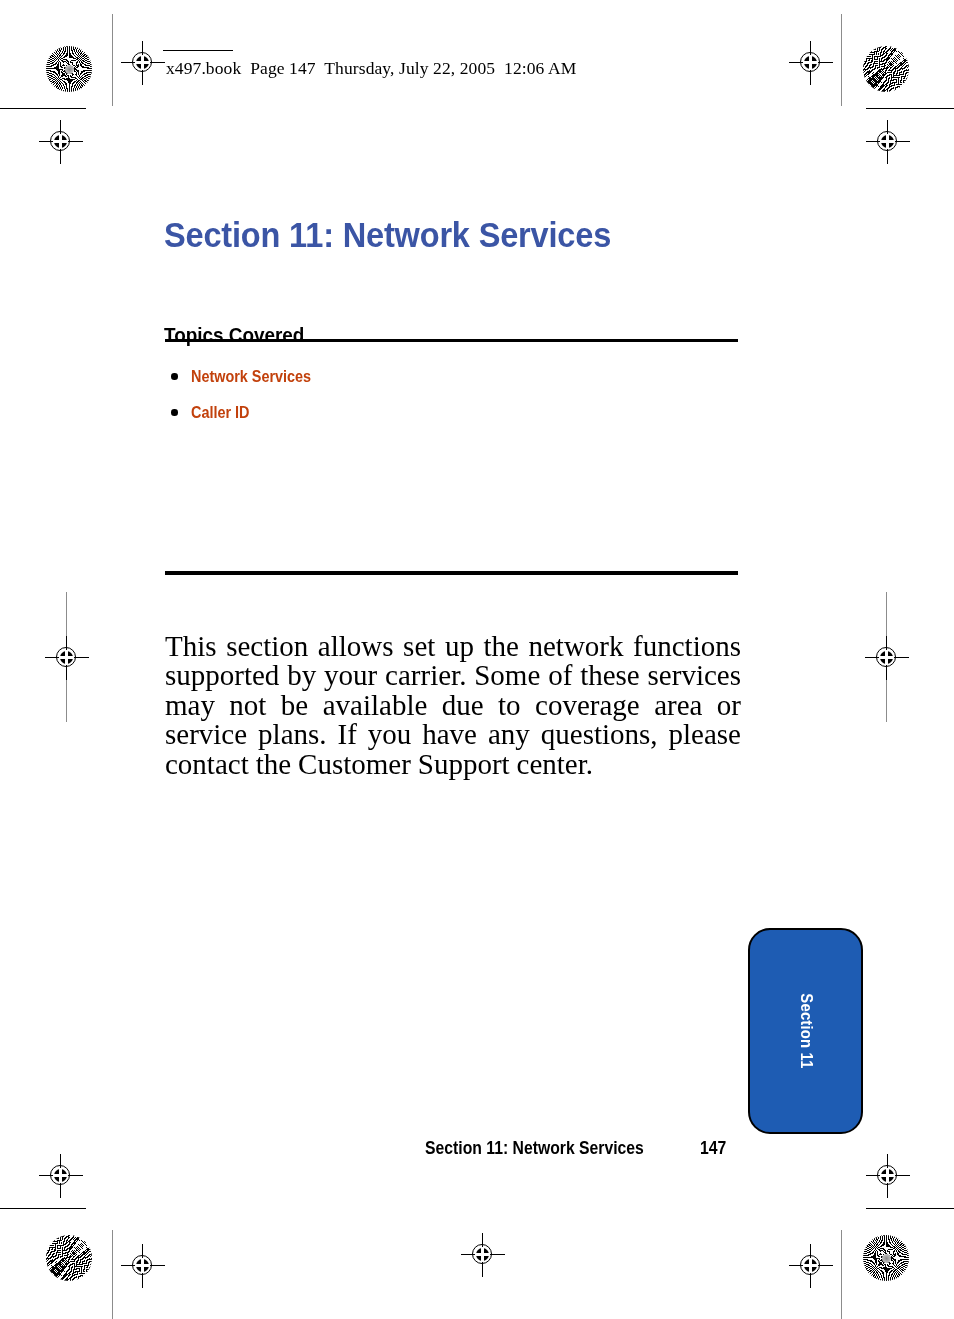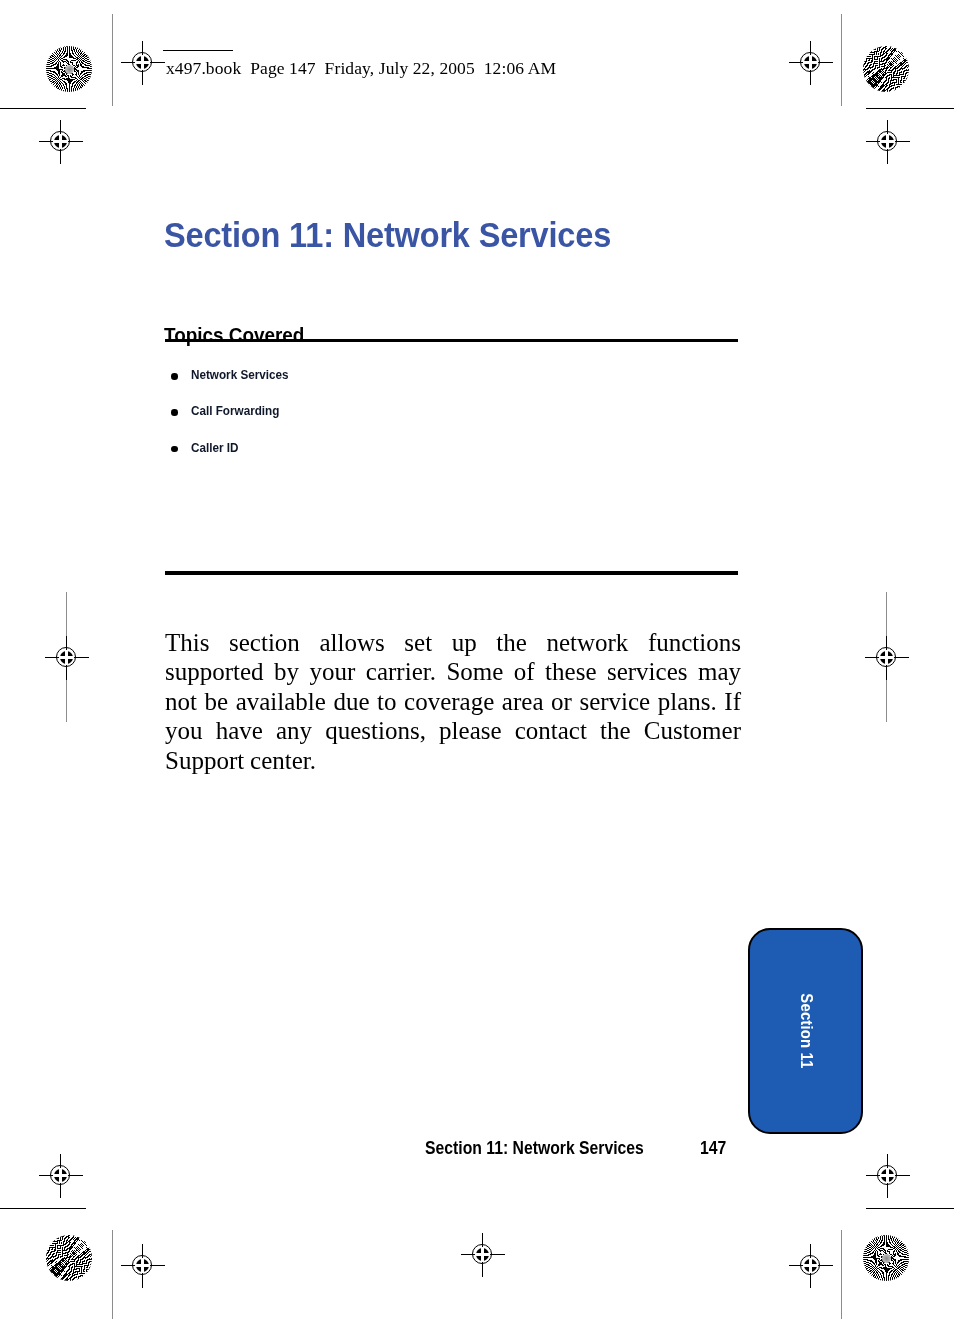--- a/index.html
+++ b/index.html
@@ -175,22 +175,22 @@
     list-style: none;
     margin: 0;
     padding: 0;
   }
   .topic-item {
     position: relative;
     height: 36.4px;
     padding-left: 26px;
     font-family: "Liberation Sans Narrow", "Liberation Sans", sans-serif;
     font-weight: bold;
-    font-size: 13px;
-    color: #0f172a;
+    font-size: 16px;
+    color: #c2410c;
     line-height: 1.1;
   }
   .topic-item .bullet {
     position: absolute;
     left: 6px;
     top: 5px;
     width: 6.5px;
     height: 6.5px;
     background: #000;
     border-radius: 50%;
@@ -201,21 +201,21 @@
     transform-origin: left top;
     white-space: nowrap;
   }
 
   .body-para {
     position: absolute;
     left: 165px;
     top: 603px;
     width: 576px;
     font-family: "Liberation Serif", serif;
-    font-size: 25px;
+    font-size: 29px;
     line-height: 29.4px;
     color: #000;
     text-align: justify;
     text-align-last: left;
     hyphens: none;
     word-spacing: -0.3px;
   }
 
   
   .side-tab {
@@ -356,39 +356,35 @@
 <div class="cropline h" style="left:866px; top:1208px; width:88px;"></div>
 <div class="cropline v thin" style="left:841px; top:1230px; height:89px;"></div>
 <div class="reg-target" style="left:789px; top:1244px;">
   <div class="hline"></div>
     <div class="vline"></div>
     <div class="ring"></div>
     <div class="dot"></div>
 </div>
 <div class="rosette star" style="left:863px; top:1235px;"></div>
 
-<div class="page-header">x497.book  Page 147  Friday, July 22, 2005  12:06 AM</div>
+<div class="page-header">x497.book  Page 147  Thursday, July 22, 2005  12:06 AM</div>
 
 <h1 class="section-title">Section 11: Network Services</h1>
 
 <h2 class="topics-heading">Topics Covered</h2>
 
 <div class="rule-top"></div>
 
 <ul class="topics-list">
   <li class="topic-item">
     <span class="bullet"></span>
     <span class="label">Network Services</span>
   </li>
   <li class="topic-item">
     <span class="bullet"></span>
-    <span class="label">Call Forwarding</span>
-  </li>
-  <li class="topic-item">
-    <span class="bullet"></span>
     <span class="label">Caller ID</span>
   </li>
 </ul>
 
 <div class="rule-bottom"></div>
 
 <p class="body-para">This section allows set up the network functions supported by your carrier. Some of these services may not be available due to coverage area or service plans. If you have any questions, please contact the Customer Support center.</p>
 
 <div class="side-tab">
   <span class="side-tab-label">

